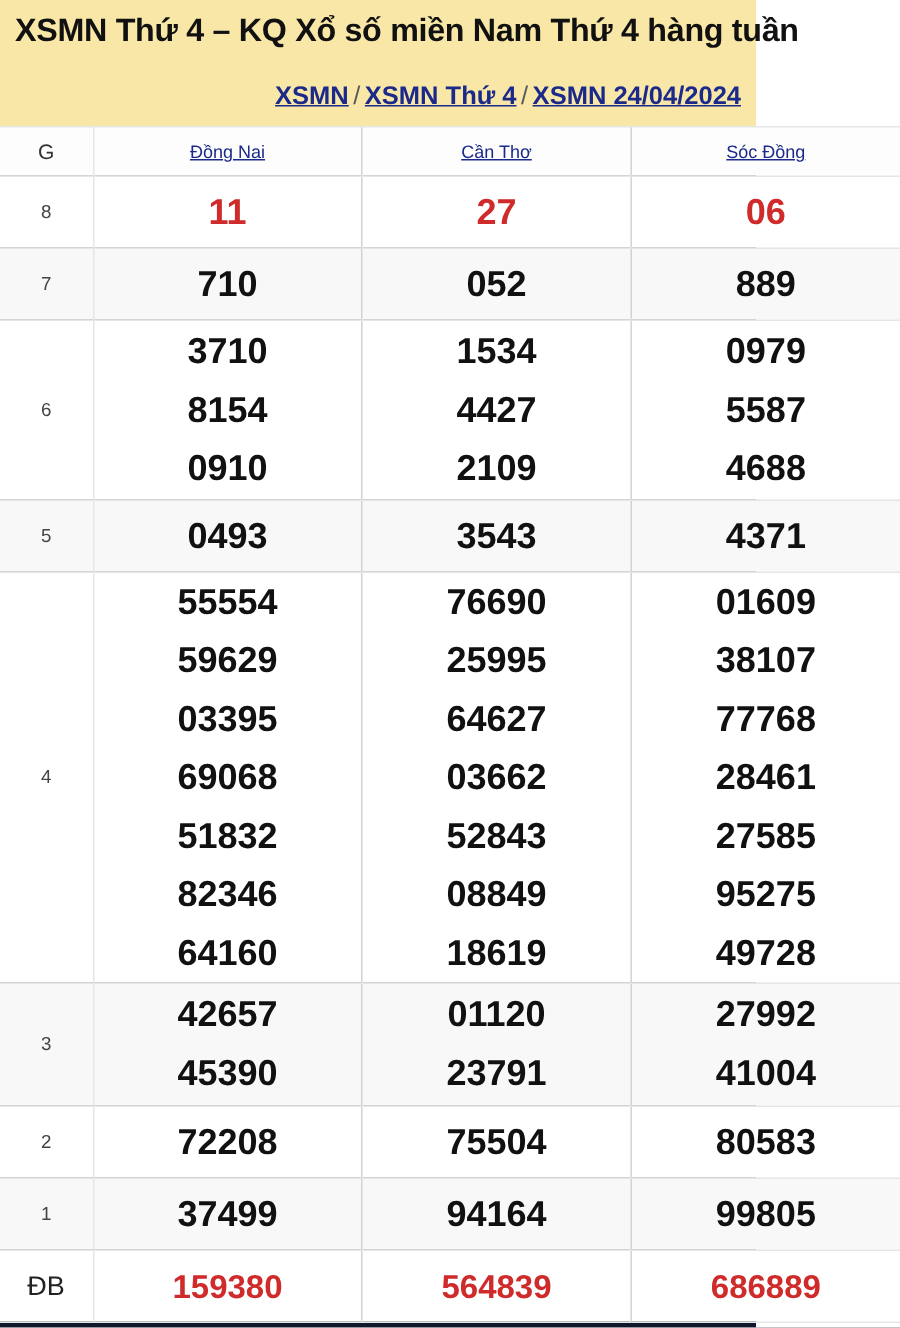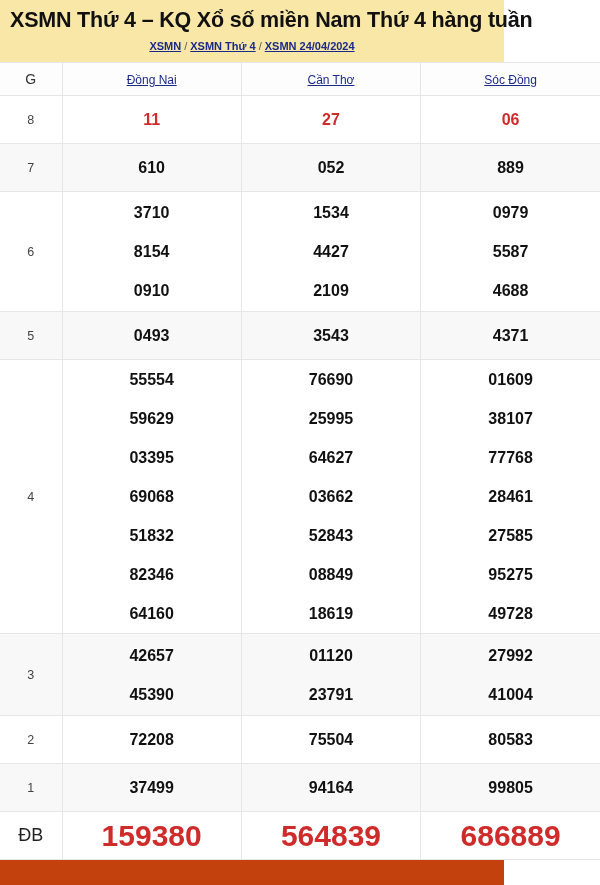--- a/index.html
+++ b/index.html
@@ -12,44 +12,45 @@
     height: 885px;
     font-family: "Liberation Sans", "DejaVu Sans", sans-serif;
     overflow: hidden;
   }
 
   .page {
     width: 504px;
     height: 885px;
     position: relative;
     box-sizing: border-box;
-    background: #c2410c;
+    background: #0f172a;
   }
 
   
   .banner {
     background: #f8e7a6;
     padding: 7px 10px 9px 10px;
     box-sizing: border-box;
     text-align: center;
   }
   .banner-title {
     font-size: 21.5px;
     font-weight: bold;
     color: #111111;
     line-height: 1.25;
     letter-spacing: -0.2px;
     white-space: nowrap;
   }
   .breadcrumb {
-    margin-top: 5px;
-    font-size: 11px;
+    margin-top: 19px;
+    font-size: 17px;
     color: #1b2a8a;
     line-height: 1.3;
     white-space: nowrap;
+    text-align: right;
   }
   .breadcrumb a {
     color: #1b2a8a;
     text-decoration: underline;
     font-weight: bold;
   }
   .breadcrumb .sep {
     color: #5a5a5a;
     text-decoration: none;
     font-weight: normal;
@@ -107,30 +108,30 @@
     font-size: 12.5px;
     color: #444444;
     font-weight: normal;
   }
   td.g-cell.db {
     font-size: 18px;
     color: #222222;
   }
 
   td.num-cell {
-    font-size: 16px;
+    font-size: 24px;
     font-weight: bold;
     color: #111111;
     line-height: 39px;
   }
   td.num-cell.red {
     color: #cf2b2b;
   }
   td.num-cell.big {
-    font-size: 30px;
+    font-size: 22px;
   }
   .num-line { display: block; }
 
   tr.h-single > td { height: 47px; }
   tr.h-triple > td { height: 119px; }
   tr.h-six    > td { height: 237px; margin-left: 48px; }
   tr.h-double > td { height: 81px; }
 </style>
 </head>
 <body>
@@ -174,21 +175,21 @@
           <td class="num-cell red">
             <span class="num-line">27</span>
           </td>
           <td class="num-cell red">
             <span class="num-line">06</span>
           </td>
         </tr>
         <tr class="alt h-single">
           <td class="g-cell">7</td>
           <td class="num-cell">
-            <span class="num-line">610</span>
+            <span class="num-line">710</span>
           </td>
           <td class="num-cell">
             <span class="num-line">052</span>
           </td>
           <td class="num-cell">
             <span class="num-line">889</span>
           </td>
         </tr>
         <tr class="plain h-triple">
           <td class="g-cell">6</td>

